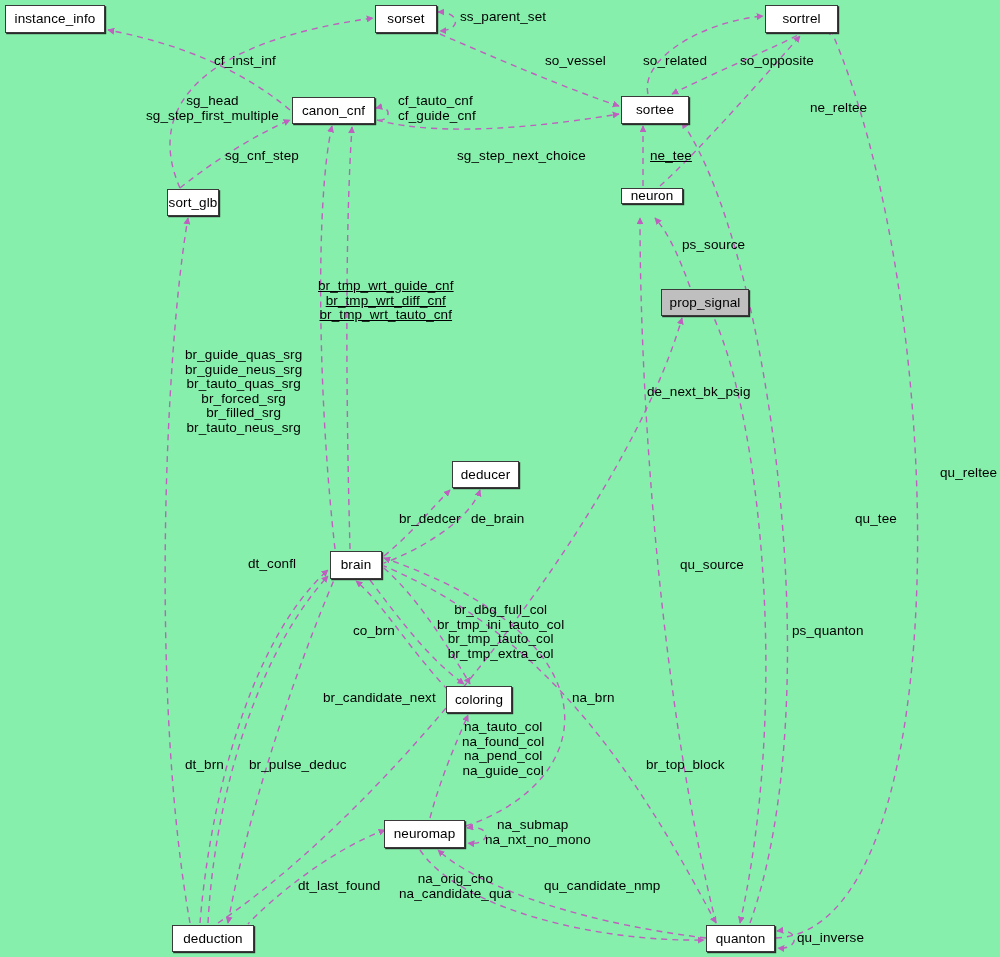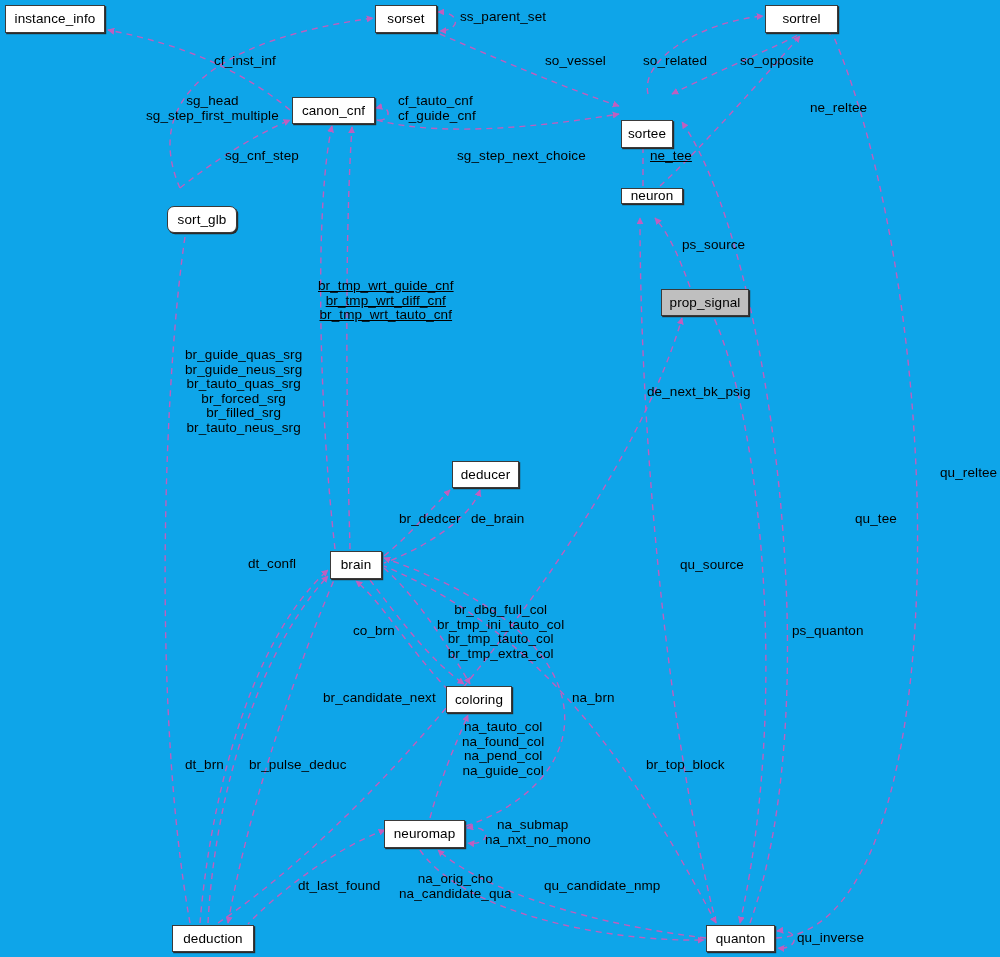--- a/index.html
+++ b/index.html
@@ -1,20 +1,20 @@
 <!DOCTYPE html>
 <html><head>
 <meta charset="utf-8">
 <title>Collaboration diagram</title>
 <style>
   html,body{margin:0;padding:0;background:#ffffff;}
   #canvas{
     position:relative;
     width:1000px;height:957px;
-    background:#0ea5e9;
+    background:#86efac;
     font-family:"Liberation Sans", sans-serif;
     overflow:hidden;
   }
   svg#edges{position:absolute;left:0;top:0;width:1000px;height:957px;}
   .node{
     position:absolute;
     box-sizing:border-box;
     border:1px solid #3a3a3a;
     box-shadow:1.2px 1.2px 0 0 #2b2b2b;
     background:#ffffff;
@@ -98,24 +98,24 @@
       </div>
       <div class="node" style="left: 375px; top: 5px; width: 62px; height: 28px;">
         <span>sorset</span>
       </div>
       <div class="node" style="left: 765px; top: 5px; width: 73px; height: 28px;">
         <span>sortrel</span>
       </div>
       <div class="node" style="left: 292px; top: 97px; width: 83px; height: 27px; text-align: center;">
         <span>canon_cnf</span>
       </div>
-      <div class="node" style="left: 621px; top: 96px; width: 52px; height: 28px; margin-top: 24px;">
+      <div class="node" style="left: 621px; top: 96px; width: 68px; height: 28px;">
         <span>sortee</span>
       </div>
-      <div class="node" style="left: 167px; top: 206px; width: 70px; height: 27px; border-radius: 7px;">
+      <div class="node" style="left: 167px; top: 189px; width: 52px; height: 27px;">
         <span>sort_glb</span>
       </div>
       <div class="node" style="left: 621px; top: 188px; width: 62px; height: 16px;">
         <span>neuron</span>
       </div>
       <div class="node highlight" style="left: 661px; top: 289px; width: 88px; height: 27px;">
         <span>prop_signal</span>
       </div>
       <div class="node" style="left: 452px; top: 461px; width: 67px; height: 27px;">
         <span>deducer</span>

